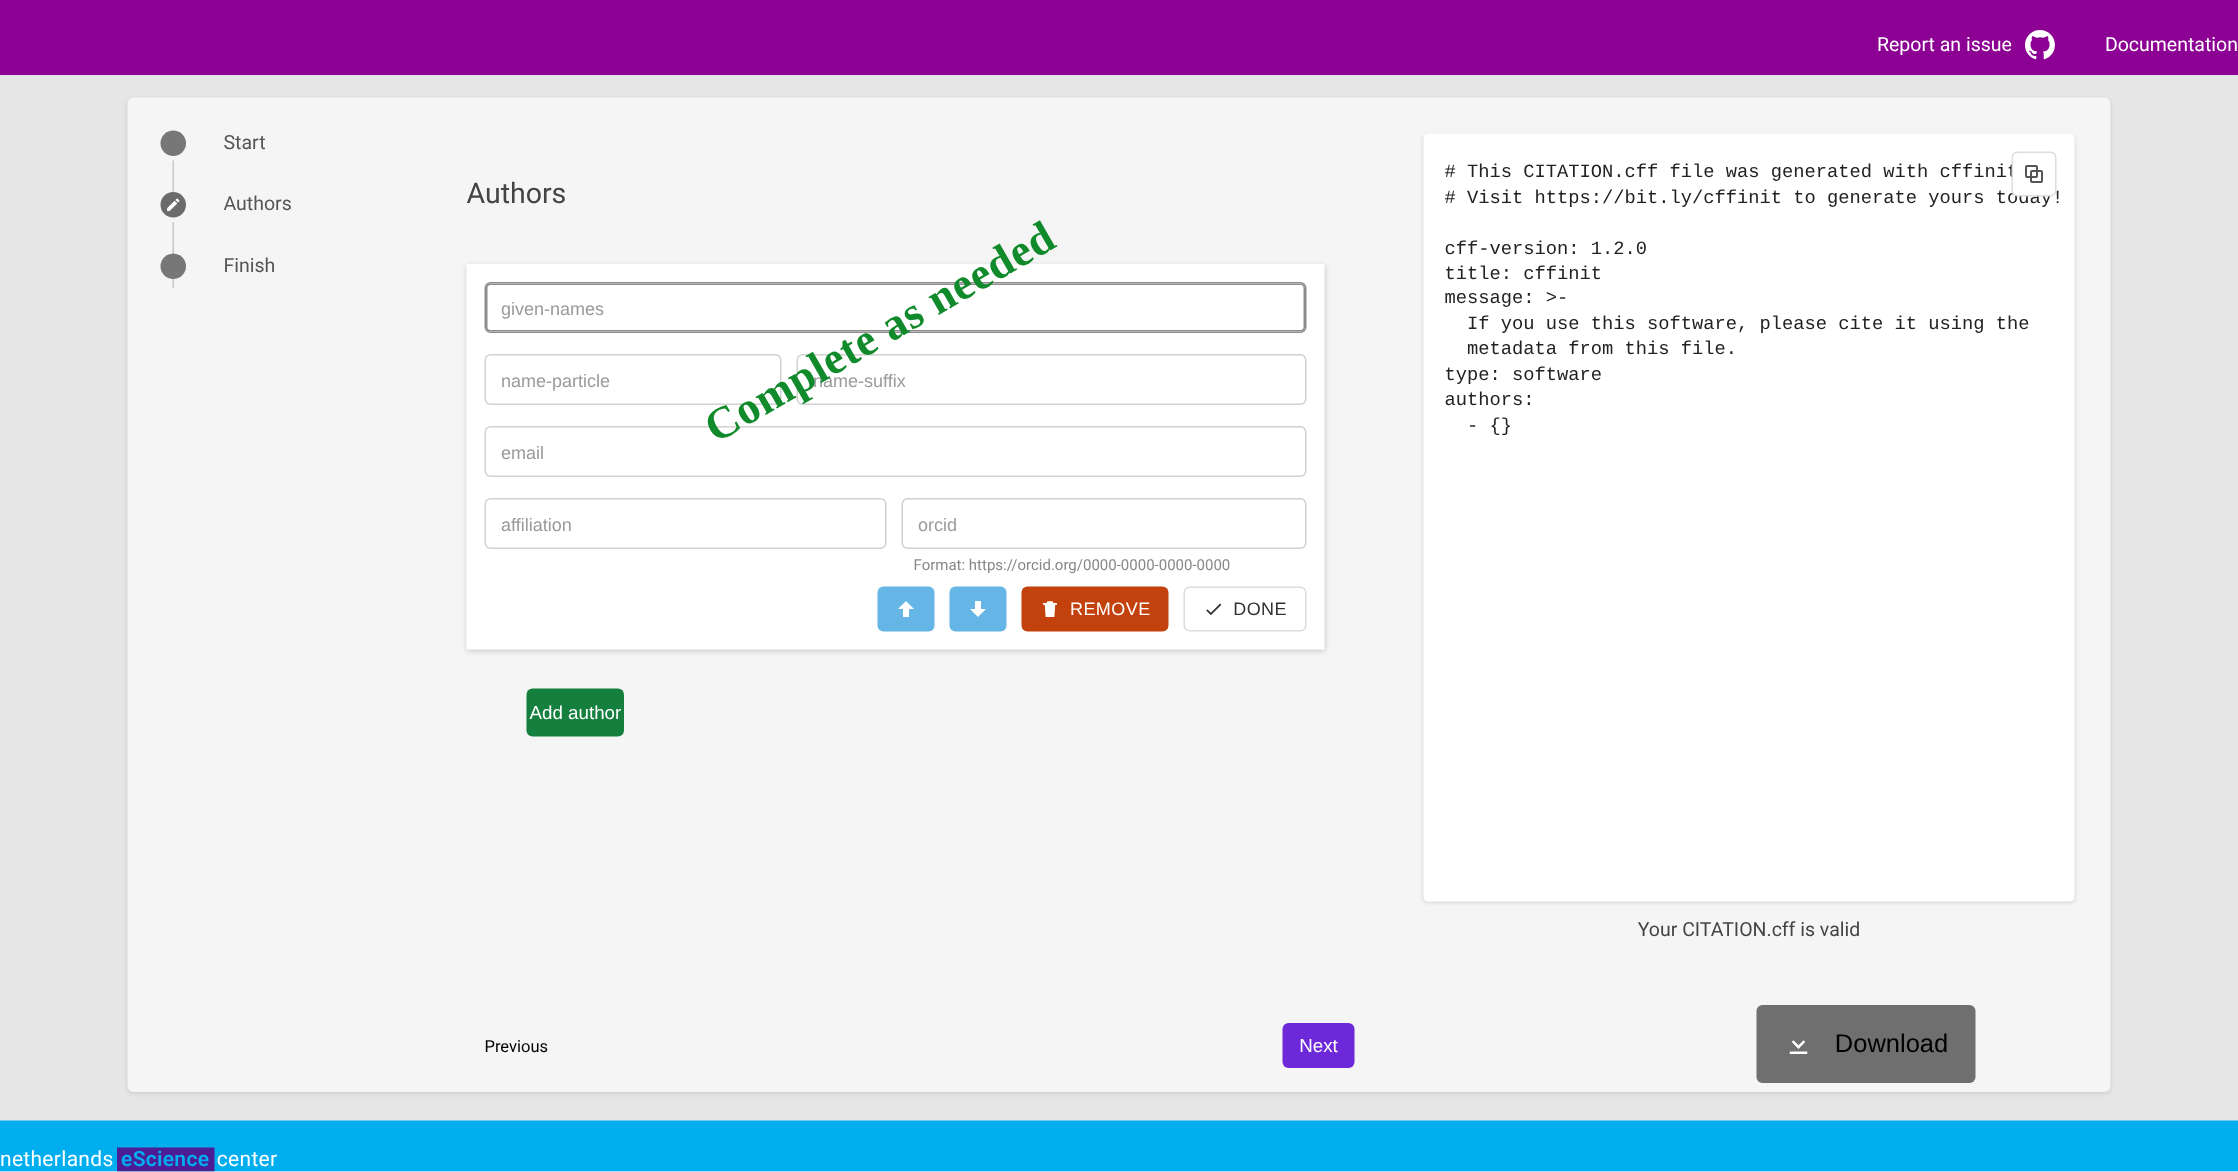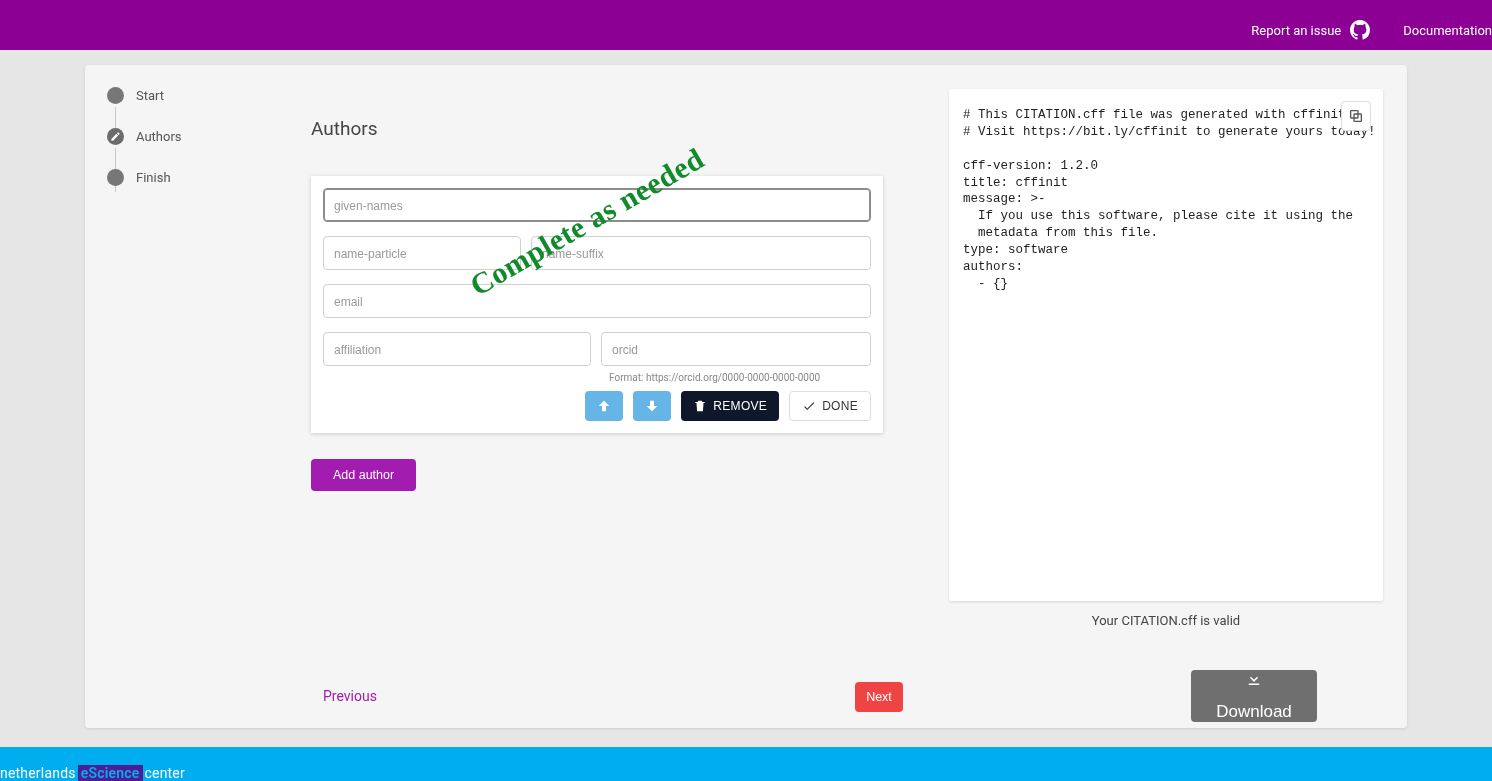--- a/index.html
+++ b/index.html
@@ -62,21 +62,21 @@
   .step:last-child::after,
   .step:nth-child(3)::after { display: none; }
   .step.spacer::after { height: 44px; }
   .dot {
     width: 17px; height: 17px; border-radius: 50%;
     background: #777; flex-shrink: 0;
     display: flex; align-items: center; justify-content: center;
   }
   .dot.active { background: #6b6b6b; }
   .dot svg { width: 11px; height: 11px; fill: #fff; }
-  .step span { font-size: 13px; color: #555; }
+  .step span { font-size: 13px; color: #555; margin-left: 13px; }
 
   
   .form-col {
     position: absolute;
     left: 226px;
     top: 52px;
     width: 620px;
   }
   .form-col h2 { font-size: 19px; font-weight: 400; color: #444; margin-bottom: 36px;}
   .author-card {
@@ -105,28 +105,28 @@
   .row.two-wide .inp:nth-child(1){ flex: 0 0 268px;}
   .hint { font-size: 10px; color: #888; text-align: left; margin: -8px 0 8px 286px;}
   .btns { display: flex; justify-content: flex-end; gap: 10px; }
   .btn {
     height: 30px; border: none; border-radius: 4px;
     font-size: 12px; font-weight: 500; letter-spacing: .3px;
     display: inline-flex; align-items: center; padding: 0 12px; gap: 6px;
     cursor: pointer;
   }
   .btn-sq { width: 38px; height: 30px; background: #65b6e6; color: white; justify-content: center; border-radius:4px; border:none; cursor:pointer; display:inline-flex; align-items:center;}
-  .btn-remove { background: #0f172a; color: #fff; }
+  .btn-remove { background: #c2410c; color: #fff; }
   .btn-done { background: #fff; color: #333; border: 1px solid #ddd; }
   .btn-done svg { width: 14px; height: 14px; }
 
   .add-author {
     margin-top: 26px;
-    background: #a21caf; color: #fff; border: none; border-radius: 4px;
-    height: 32px; padding: 0 22px; font-size: 12.5px; cursor: pointer;
+    background: #15803d; color: #fff; border: none; border-radius: 4px;
+    height: 32px; padding: 0 2px; font-size: 12.5px; cursor: pointer; margin-left: 40px;
   }
 
   
   .preview {
     position: absolute;
     right: 24px;
     top: 24px;
     width: 434px;
     height: 512px;
     background: #fff;
@@ -155,37 +155,37 @@
     text-align: center;
     font-size: 13px;
     color: #444;
   }
 
   
   .prev-link {
     position: absolute;
     left: 238px;
     bottom: 24px;
-    font-size: 14px;
-    color: #a21caf;
+    font-size: 11px;
+    color: #000000;
   }
   .next-btn {
     position: absolute;
     left: 770px;
     bottom: 16px;
-    background: #ef4444; color:#fff; border:none; border-radius:4px;
+    background: #6d28d9; color:#fff; border:none; border-radius:4px;
     height: 30px; width: 48px; font-size: 12.5px; cursor:pointer;
   }
   .download-btn {
     position: absolute;
     right: 90px;
     bottom: 6px;
-    height: 52px; width: 126px;
-    background: #6f6f6f; color:#ffffff; border:none; border-radius:4px;
-    font-size: 17px; display:flex; align-items:center; justify-content:center; gap:14px; cursor:pointer;flex-direction:column;
+    height: 52px; width: 146px;
+    background: #6f6f6f; color:#000000; border:none; border-radius:4px;
+    font-size: 17px; display:flex; align-items:center; justify-content:center; gap:14px; cursor:pointer;
   }
 
   
   .annotation {
     position: absolute;
     left: 370px; top: 140px;
     font-family: "Comic Sans MS", cursive;
     color: #108a2a;
     font-size: 30px;
     font-weight: bold;

